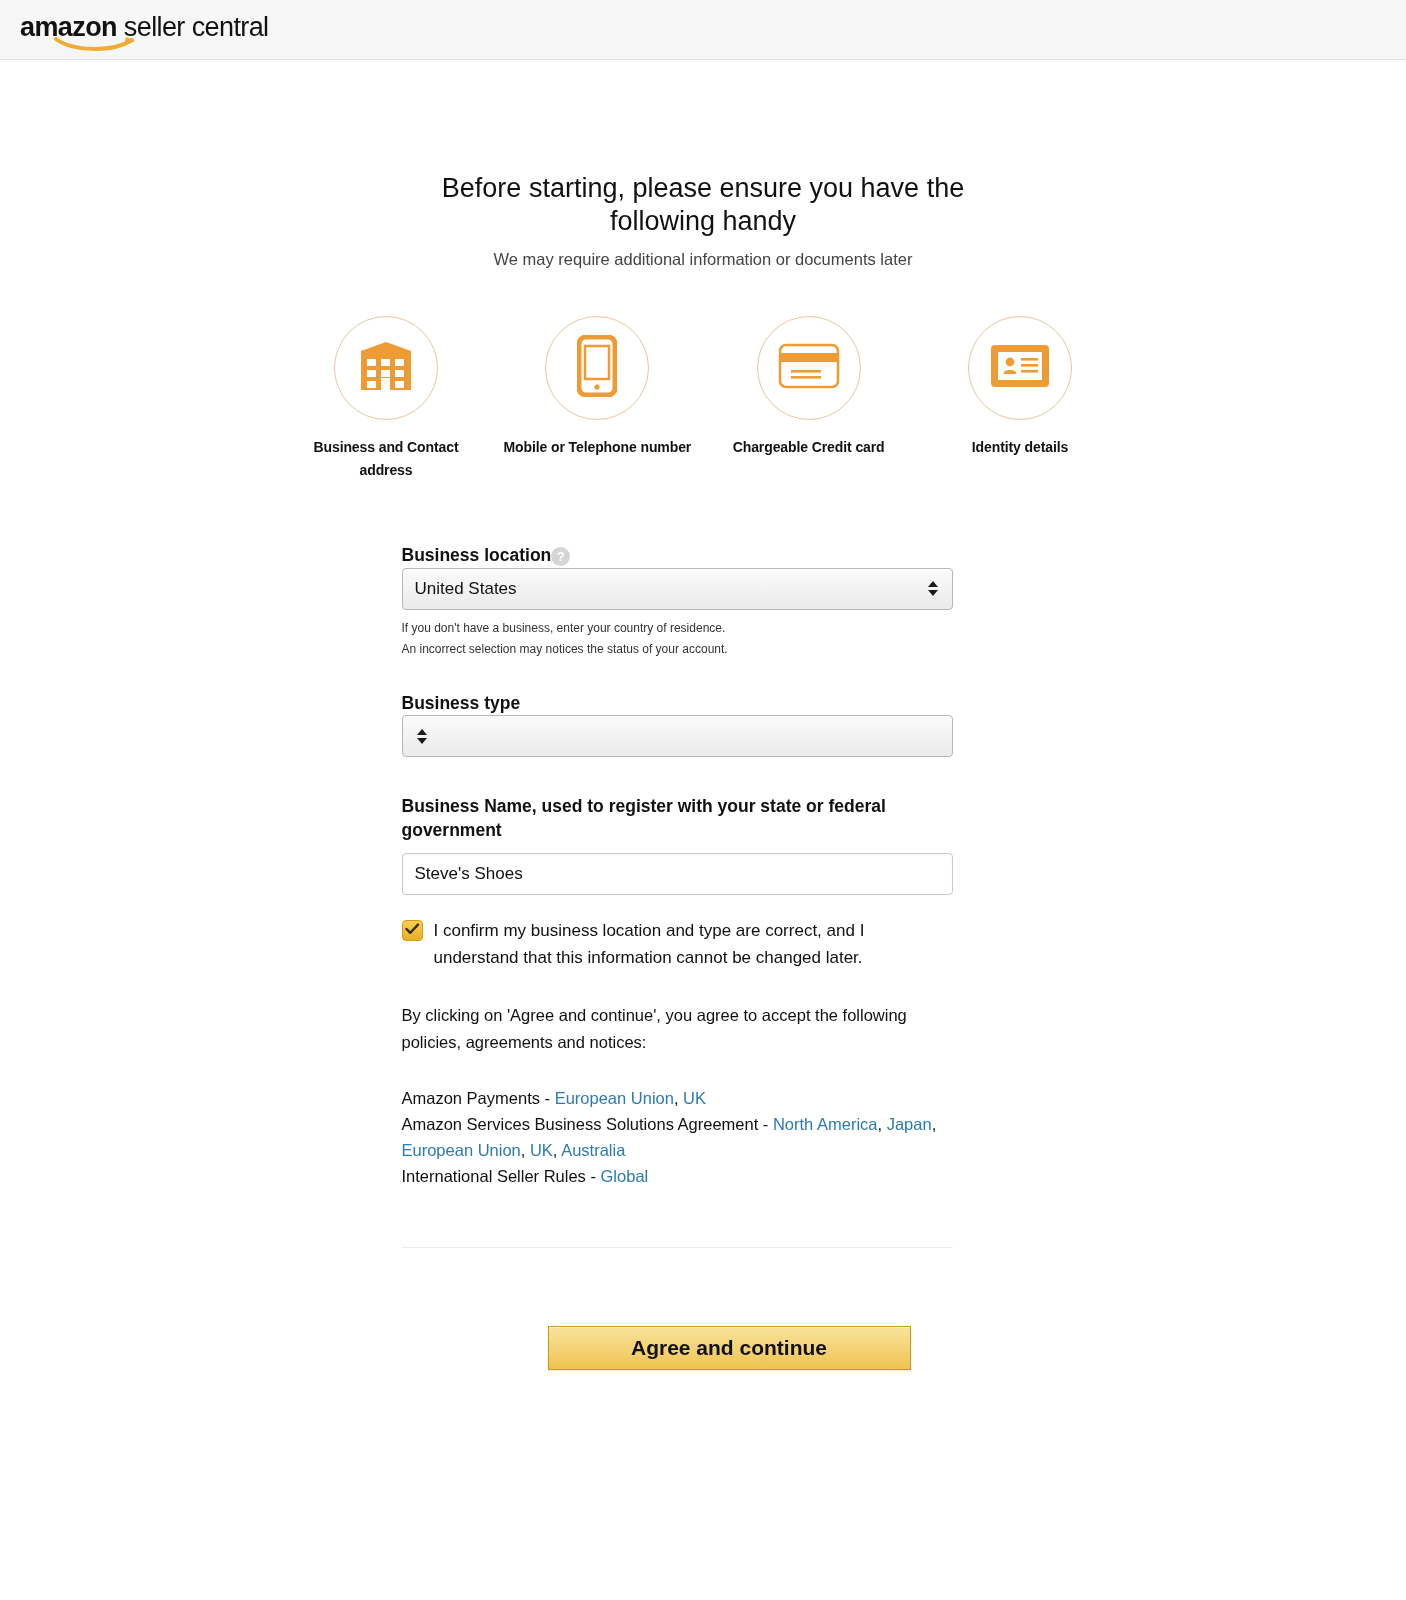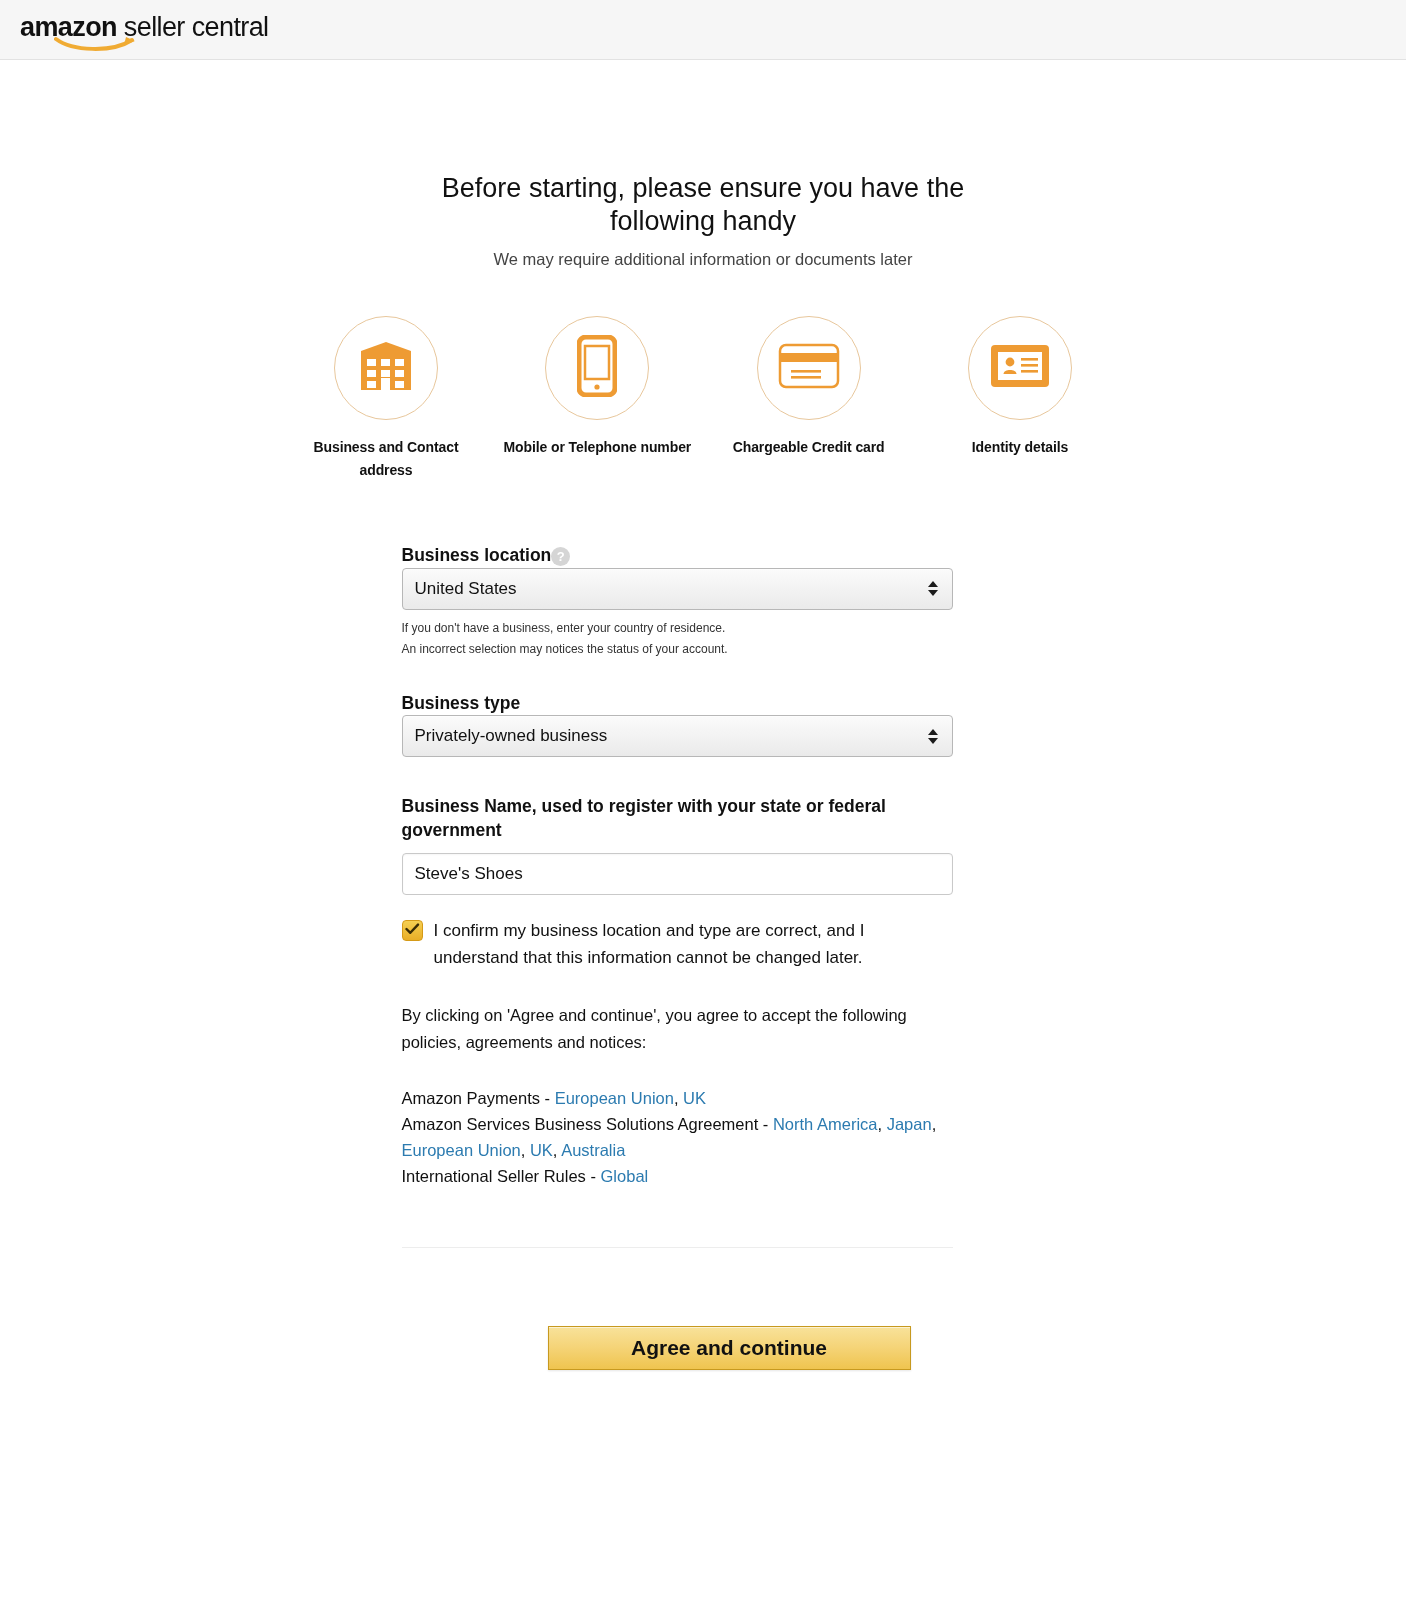--- a/index.html
+++ b/index.html
@@ -386,21 +386,20 @@
       <span class="select-arrows">
           <i class="up"></i>
           <i class="down"></i>
         </span>
     </div>
     <div class="hint">If you don't have a business, enter your country of residence.</div>
     <div class="hint">An incorrect selection may notices the status of your account.</div>
 
     <div class="field-label block" style="margin-top:32px;">Business type</div>
     <div class="select-box">
-      <span class="select-value">Privately-owned business</span>
       <span class="select-arrows">
           <i class="up"></i>
           <i class="down"></i>
         </span>
     </div>
 
     <div class="field-label block" style="margin-top:38px;">Business Name, used to register with your state or federal government</div>
     <div class="text-input">
       <span>Steve's Shoes</span>
     </div>

